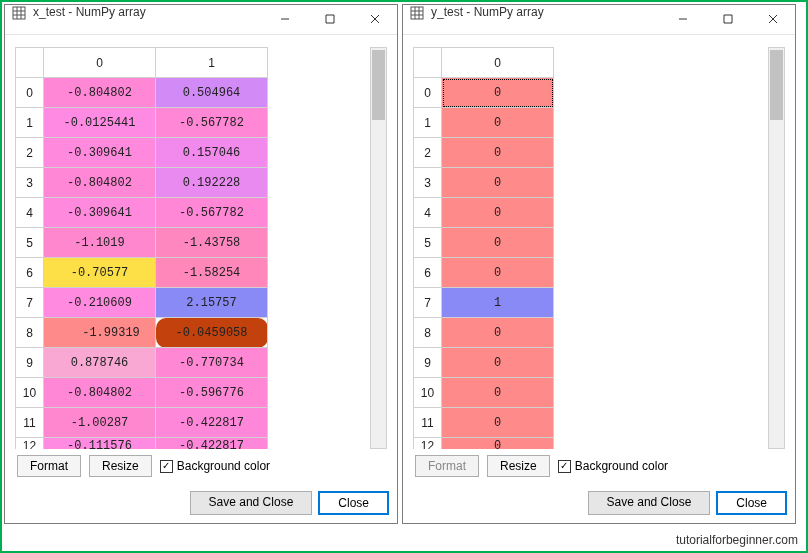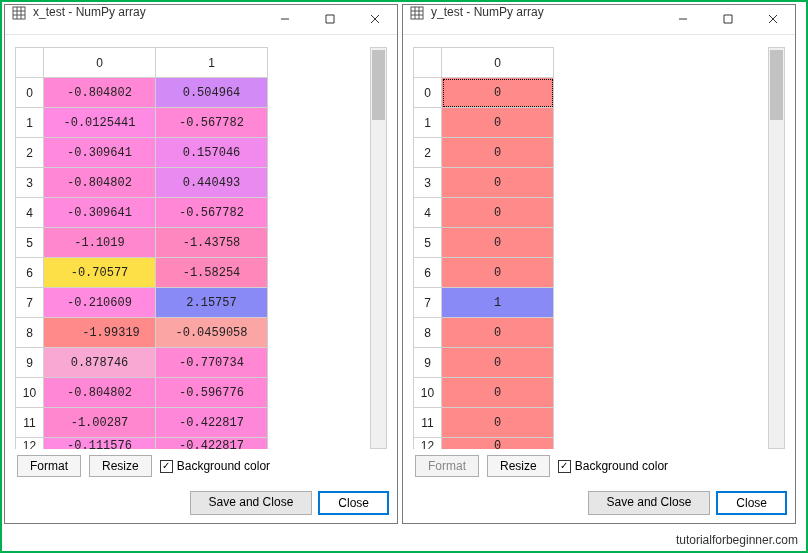--- a/index.html
+++ b/index.html
@@ -212,21 +212,21 @@
                   <td class="cell" style="background: rgb(255, 135, 213);">-0.567782</td>
                 </tr>
                 <tr>
                   <th class="rowhead">2</th>
                   <td class="cell" style="background: rgb(255, 138, 221);">-0.309641</td>
                   <td class="cell" style="background: rgb(242, 138, 237);">0.157046</td>
                 </tr>
                 <tr>
                   <th class="rowhead">3</th>
                   <td class="cell" style="background: rgb(255, 135, 213);">-0.804802</td>
-                  <td class="cell" style="background: rgb(233, 138, 240);">0.440493</td>
+                  <td class="cell" style="background: rgb(233, 138, 240);">0.192228</td>
                 </tr>
                 <tr>
                   <th class="rowhead">4</th>
                   <td class="cell" style="background: rgb(255, 138, 221);">-0.309641</td>
                   <td class="cell" style="background: rgb(255, 135, 213);">-0.567782</td>
                 </tr>
                 <tr>
                   <th class="rowhead">5</th>
                   <td class="cell" style="background: rgb(255, 135, 205);">-1.1019</td>
                   <td class="cell" style="background: rgb(255, 135, 191);">-1.43758</td>
@@ -237,21 +237,21 @@
                   <td class="cell" style="background: rgb(255, 135, 186);">-1.58254</td>
                 </tr>
                 <tr>
                   <th class="rowhead">7</th>
                   <td class="cell" style="background: rgb(255, 138, 223);">-0.210609</td>
                   <td class="cell" style="background: rgb(138, 138, 246);">2.15757</td>
                 </tr>
                 <tr>
                   <th class="rowhead">8</th>
                   <td class="cell" style="background: rgb(255, 138, 138); padding-left: 24px;">-1.99319</td>
-                  <td class="cell" style="background: #fca5a5;">-0.0459058</td>
+                  <td class="cell" style="background: #c2410c; border-radius: 10px;">-0.0459058</td>
                 </tr>
                 <tr>
                   <th class="rowhead">9</th>
                   <td class="cell" style="background: #f9a8d4;">0.878746</td>
                   <td class="cell" style="background: rgb(255, 135, 211);">-0.770734</td>
                 </tr>
                 <tr>
                   <th class="rowhead">10</th>
                   <td class="cell" style="background: rgb(255, 135, 213);">-0.804802</td>
                   <td class="cell" style="background: rgb(255, 135, 213);">-0.596776</td>

